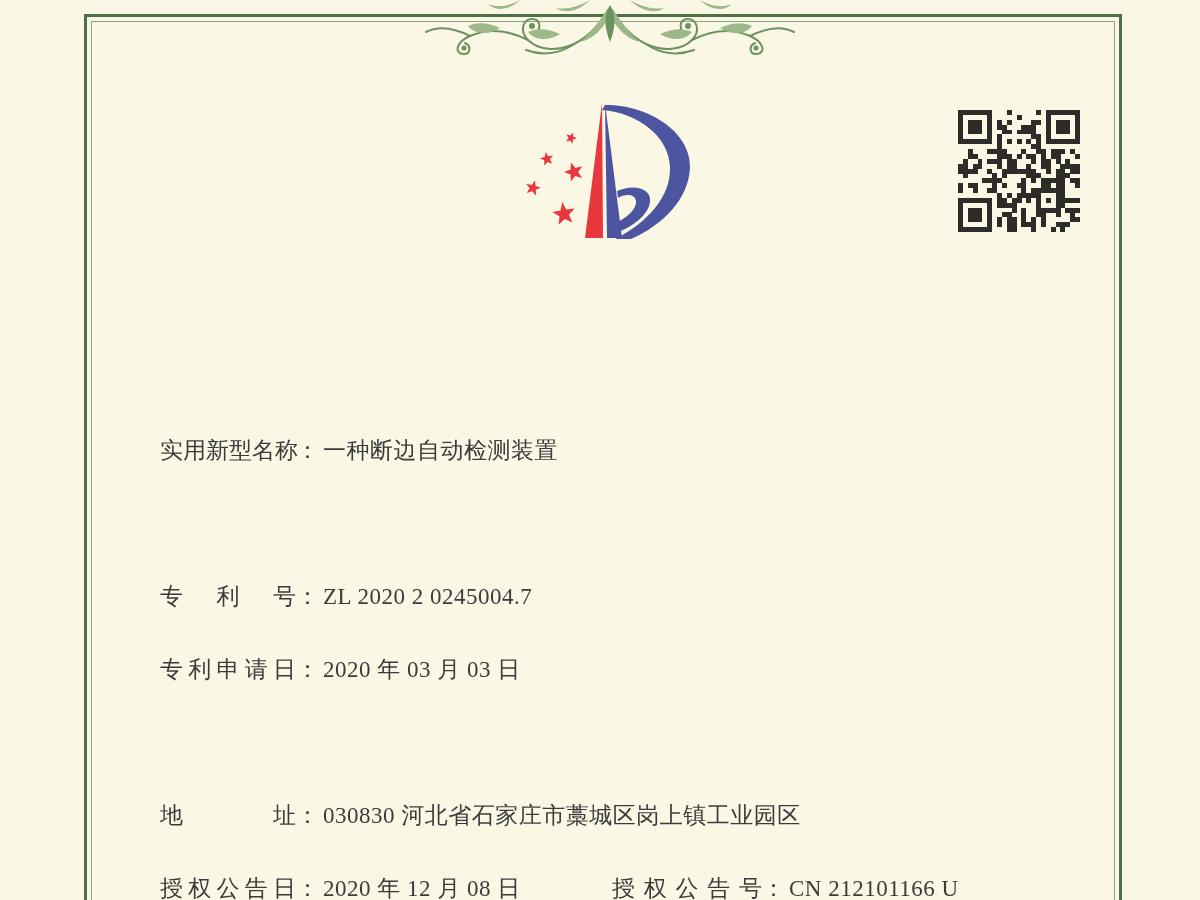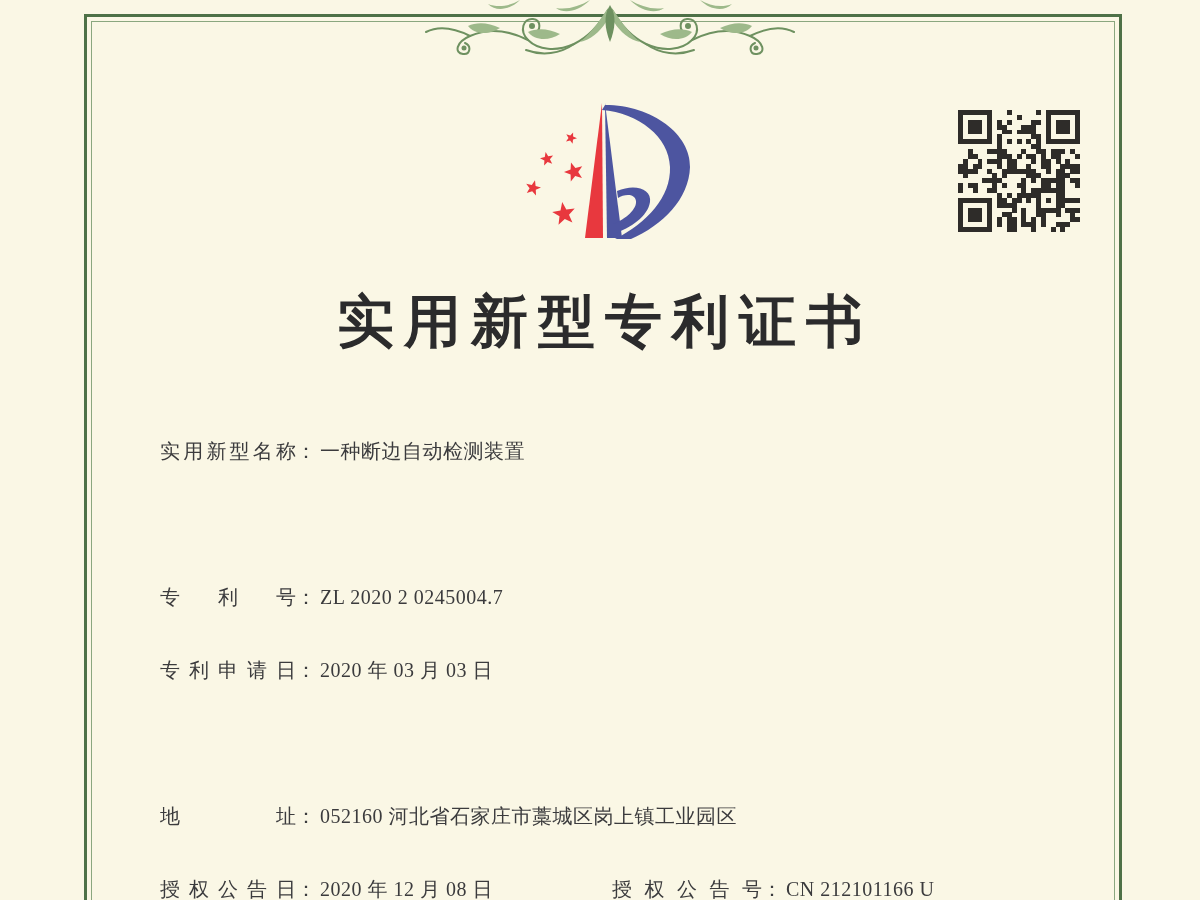--- a/index.html
+++ b/index.html
@@ -31,21 +31,21 @@
   }
   .logo{position:absolute;left:505px;top:95px;width:200px;height:150px;}
   .qr{position:absolute;left:958px;top:110px;width:122px;height:122px;}
   .qm{fill:var(--qr-dark,#2E2C29);}
   .title{
     position:absolute;left:0;top:284px;width:1200px;margin:0;
     text-align:center;font-size:57px;font-weight:bold;
     letter-spacing:10px;text-indent:10px;
     color:var(--title-text,#2B2B2C);
   }
-  .fields{position:absolute;left:0;top:0;width:1069px;height:900px;font-size:20px;}
+  .fields{position:absolute;left:0;top:0;width:1069px;height:900px;font-size:23px;}
   .row{position:absolute;left:160px;height:32px;line-height:30px;white-space:nowrap;}
   .flabel{
     display:inline-block;width:136px;
     text-align:justify;text-align-last:justify;
     vertical-align:baseline;
   }
   .flabel.wide{width:150px;}
   .colon{display:inline-block;}
   .fvalue{display:inline-block;margin-left:4px;letter-spacing:0.5px;}
   .grant-group{position:absolute;left:452px;top:0;}
@@ -403,34 +403,33 @@
       <rect x="4" y="24" width="1.02" height="1.02" class="qm"></rect>
       <rect x="5" y="24" width="1.02" height="1.02" class="qm"></rect>
       <rect x="6" y="24" width="1.02" height="1.02" class="qm"></rect>
       <rect x="10" y="24" width="1.02" height="1.02" class="qm"></rect>
       <rect x="11" y="24" width="1.02" height="1.02" class="qm"></rect>
       <rect x="15" y="24" width="1.02" height="1.02" class="qm"></rect>
       <rect x="19" y="24" width="1.02" height="1.02" class="qm"></rect>
       <rect x="21" y="24" width="1.02" height="1.02" class="qm"></rect>
     </svg>
 
-  <h1 class="title">实用新型专利证书</h1>
 
   <div class="fields">
     <div class="row" style="top:436px">
       <span class="flabel">实用新型名称</span><span class="colon">：</span><span class="fvalue">一种断边自动检测装置</span>
     </div>
     <div class="row" style="top:582px">
       <span class="flabel">专利号</span><span class="colon">：</span><span class="fvalue">ZL 2020 2 0245004.7</span>
     </div>
     <div class="row" style="top:655px">
       <span class="flabel">专利申请日</span><span class="colon">：</span><span class="fvalue">2020 年 03 月 03 日</span>
     </div>
     <div class="row" style="top:801px">
-      <span class="flabel">地址</span><span class="colon">：</span><span class="fvalue">052160 河北省石家庄市藁城区岗上镇工业园区</span>
+      <span class="flabel">地址</span><span class="colon">：</span><span class="fvalue">030830 河北省石家庄市藁城区岗上镇工业园区</span>
     </div>
     <div class="row" style="top:874px">
       <span class="flabel">授权公告日</span><span class="colon">：</span><span class="fvalue">2020 年 12 月 08 日</span>
       <span class="grant-group">
         <span class="flabel wide">授权公告号</span><span class="colon">：</span><span class="fvalue">CN 212101166 U</span>
       </span>
     </div>
   </div>
 
 </div>

